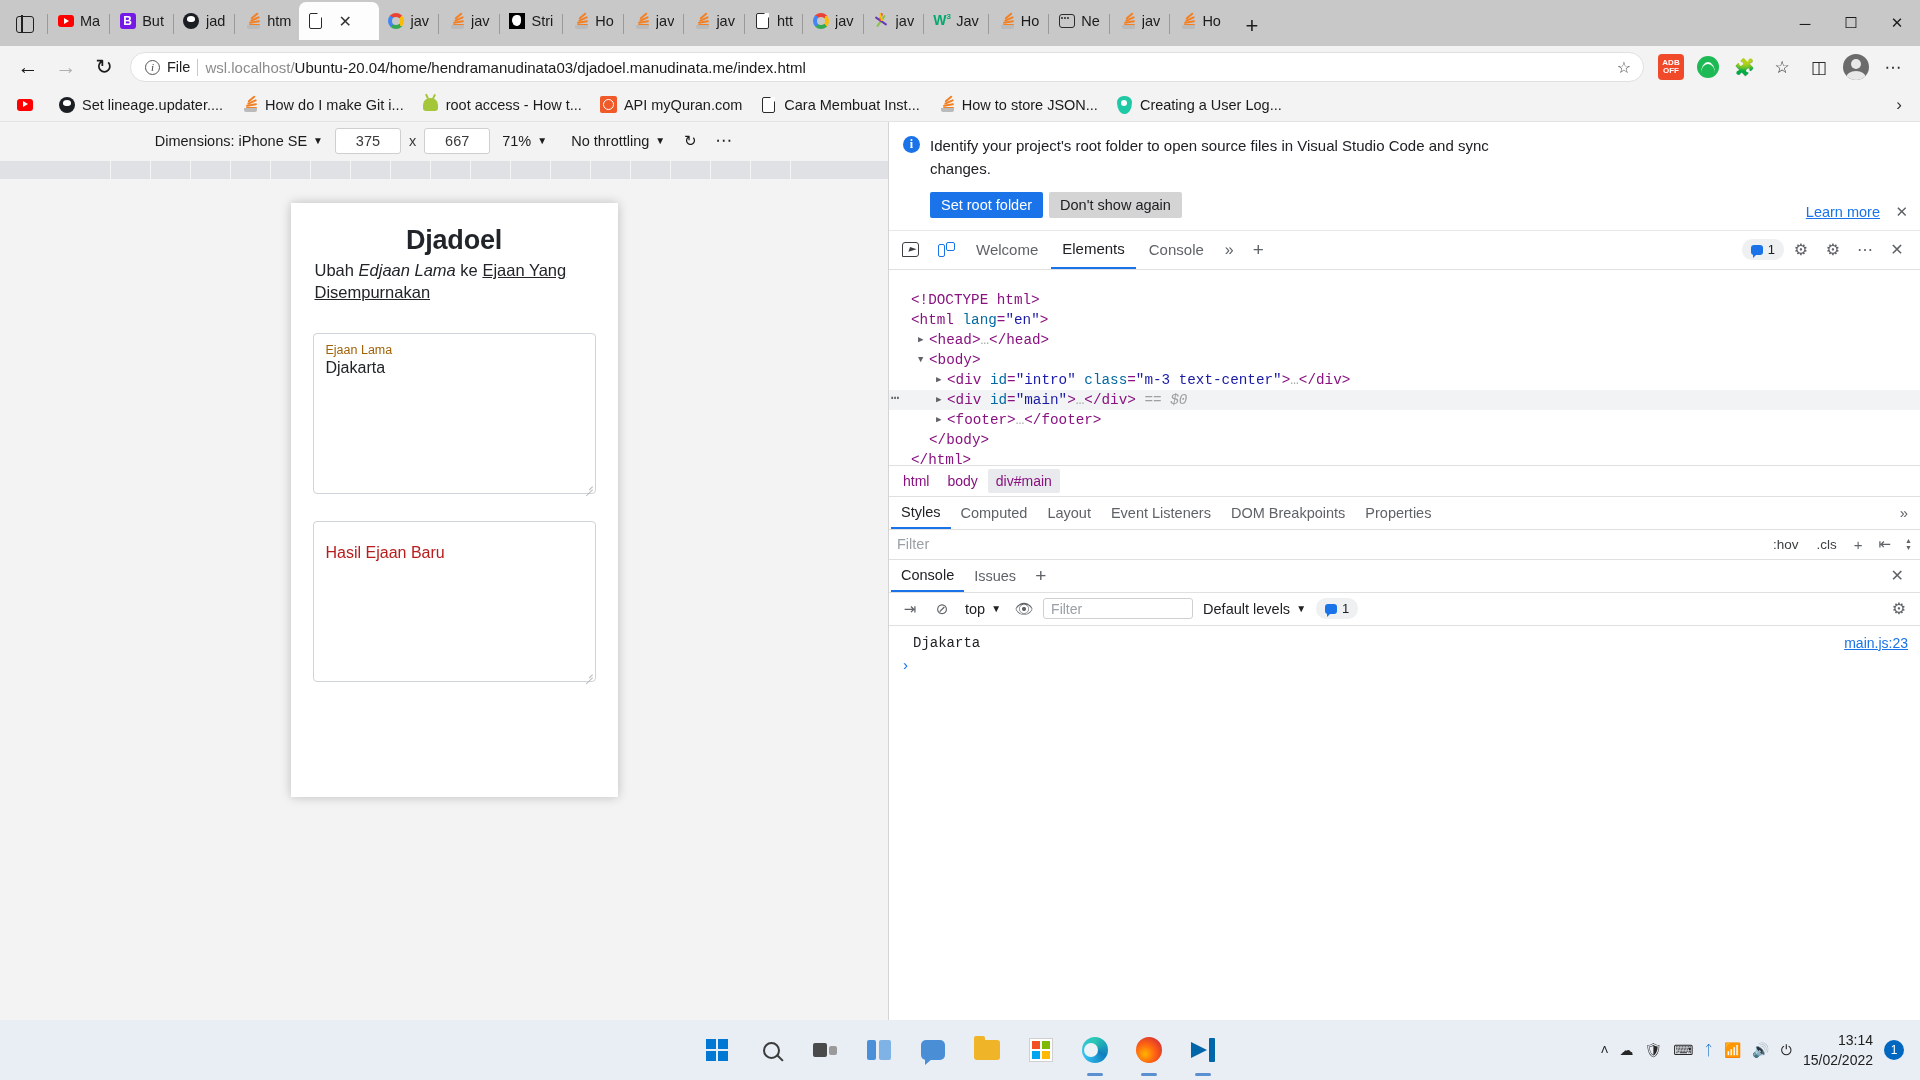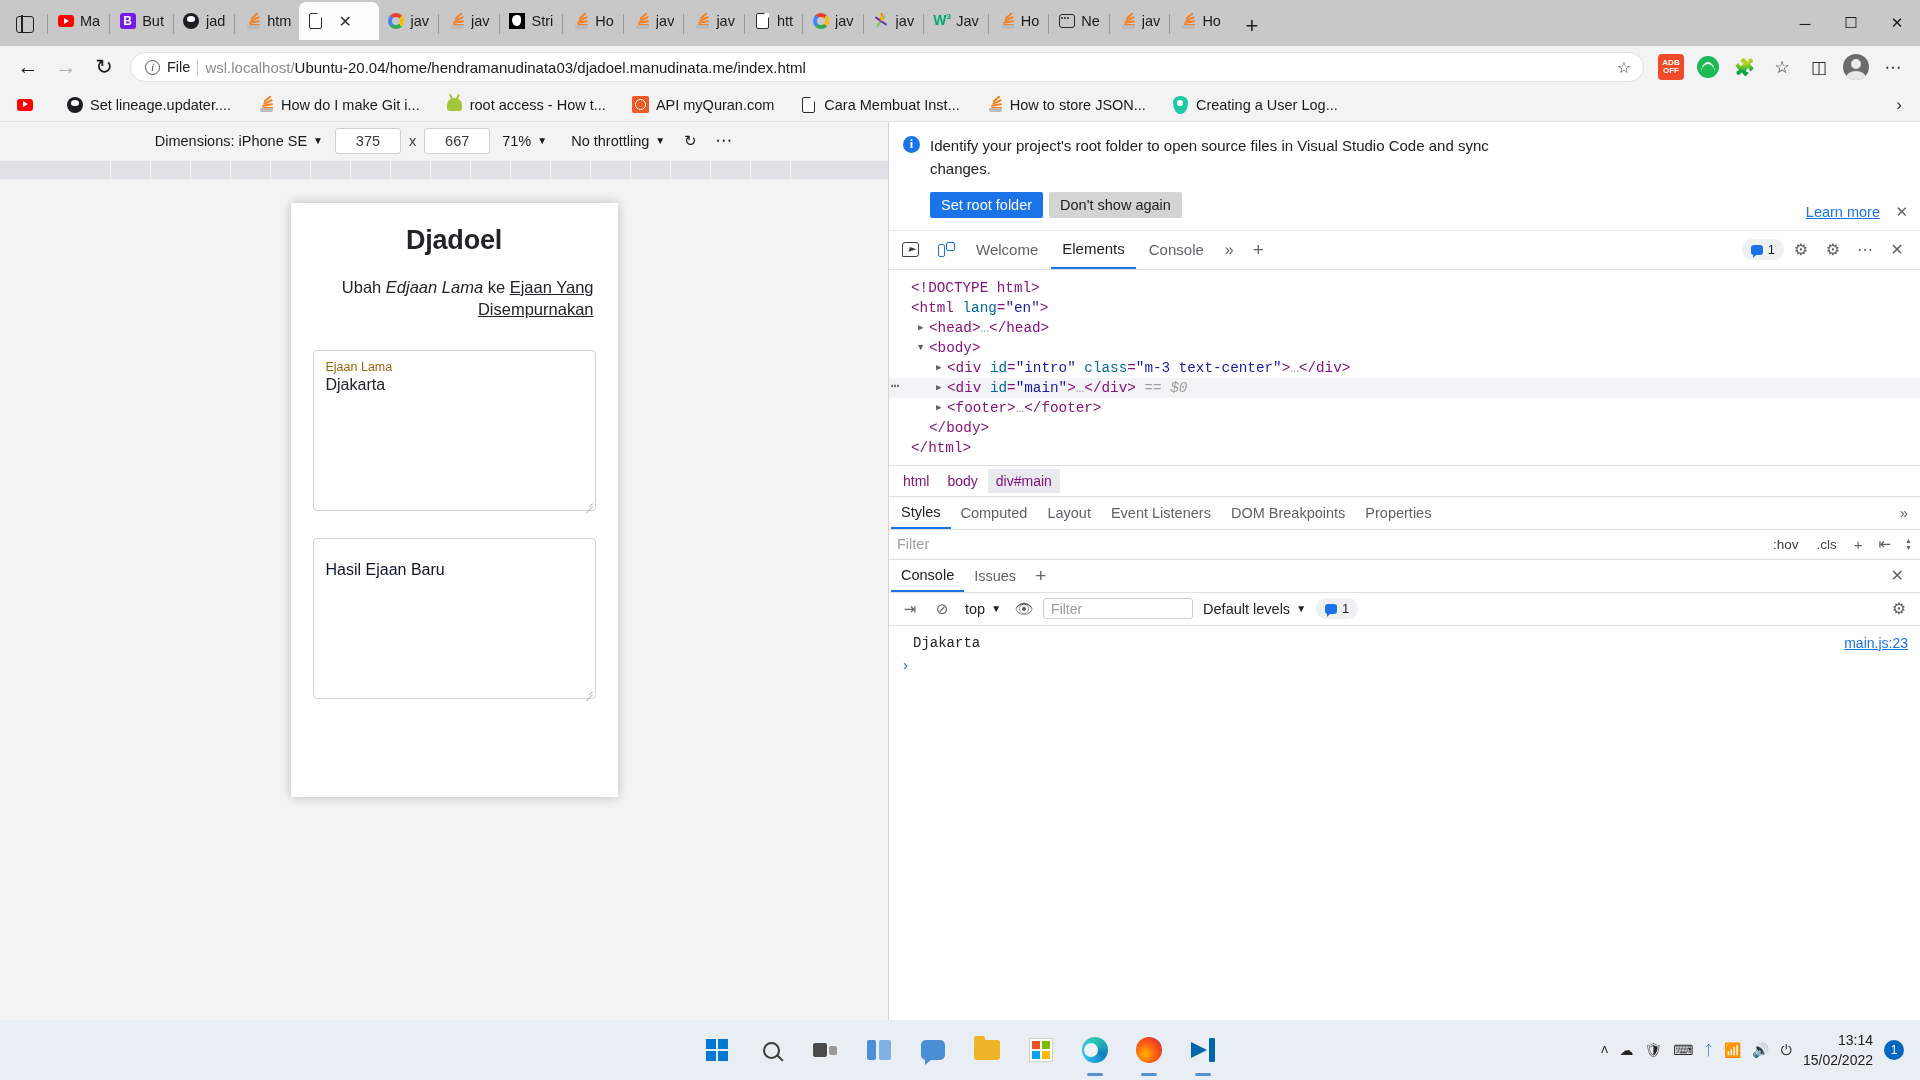--- a/index.html
+++ b/index.html
@@ -117,21 +117,21 @@
   .avatar { width: 26px; height: 26px; border-radius: 50%; background: #6b6b6b; position: relative;
     overflow: hidden; }
   .avatar:before { content:''; position:absolute; left:8px; top:5px; width:10px; height:10px;
     border-radius:50%; background:#e8e8e8; }
   .avatar:after { content:''; position:absolute; left:3px; top:17px; width:20px; height:14px;
     border-radius:50% 50% 0 0; background:#e8e8e8; }
 
   
   .bookmarks {
     height: 34px; background: #f3f3f3; display: flex; align-items: center;
-    padding: 0 8px; gap: 10px; border-bottom: 1px solid #e3e3e3;
+    padding: 0 8px; gap: 2px; border-bottom: 1px solid #e3e3e3;
   }
   .bm { display: flex; align-items: center; gap: 7px; padding: 4px 8px; border-radius: 4px;
     font-size: 14.5px; color: #1b1b1b; white-space: nowrap; }
   .bm .bmicon { width: 17px; height: 17px; display: flex; align-items: center; justify-content: center; flex:0 0 17px;}
   .bm-overflow { margin-left: auto; font-size: 17px; color: #333; padding: 0 10px; }
   .fav-android { width: 15px; height: 13px; background: #a4c639; border-radius: 7px 7px 3px 3px; position: relative;}
   .fav-android:before, .fav-android:after { content:''; position:absolute; top:-4px; width:1.6px; height:5px; background:#a4c639; }
   .fav-android:before { left:3px; transform:rotate(-25deg); }
   .fav-android:after { right:3px; transform:rotate(25deg); }
   .fav-quran { width: 17px; height: 17px; background: #f05a28; border-radius: 2px; position: relative; }
@@ -161,30 +161,30 @@
 
   
   .device-wrap { display: flex; justify-content: center; padding-top: 24px; padding-left: 20px; }
   .device {
     width: 327px; height: 594px; background: #fff;
     box-shadow: 0 0 10px rgba(0,0,0,0.22);
     padding: 0 22px; position: relative; overflow: hidden;
   }
   .dj-title { text-align: center; font-size: 27px; font-weight: bold; color: #212529;
     margin-top: 22px; letter-spacing: -0.2px; }
-  .dj-sub { text-align: right; font-size: 16.5px; color: #212529; margin-top: 20px; line-height: 1.35;
+  .dj-sub { text-align: left; font-size: 16.5px; color: #212529; margin-top: 3px; line-height: 1.35;
     padding: 0 2px; }
   .dj-sub i { font-style: italic; }
   .dj-sub a { color: #212529; text-decoration: underline; }
   .ta-box { border: 1px solid #ced4da; border-radius: 4px; position: relative; background: #fff; }
   .ta1 { height: 161px; margin-top: 29px; padding: 9px 12px; }
   .ta2 { height: 161px; margin-top: 27px; padding: 22px 12px; }
   .ta-label { font-size: 12.5px; color: #a16207; }
   .ta-value { font-size: 16px; color: #212529; margin-top: 2px; }
-  .ta-placeholder { font-size: 16px; color: #0f172a; }
+  .ta-placeholder { font-size: 16px; color: #b91c1c; }
   .resize-grip { position: absolute; right: 2px; bottom: 2px; width: 9px; height: 9px; }
   .resize-grip:before, .resize-grip:after { content:''; position:absolute; background:#b9b9b9; height:1px; }
   .resize-grip:before { width:9px; bottom:1px; right:0; transform:rotate(-45deg); transform-origin: right bottom;}
   .resize-grip:after { width:5px; bottom:1px; right:0; transform:rotate(-45deg); transform-origin: right bottom; top:4px;}
   .ubah-btn { margin-top: 27px; height: 38px; background: #1a6b3c; color: #fff; border-radius: 4px;
     display: flex; align-items: center; justify-content: center; font-size: 16px; }
 
   
   .devtools { flex: 1; background: #fff; display: flex; flex-direction: column;
     border-left: 1px solid #d4d4d4; }
@@ -727,21 +727,21 @@
           <span>1</span>
         </div>
         <div class="dt-icn">⚙</div>
         <div class="dt-icn">⚙</div>
         <div class="dt-icn">⋯</div>
         <div class="dt-icn">✕</div>
       </div>
     </div>
 
     <div class="dom-tree" id="dom-tree">
-        <div class="dom-row" style="padding-left: 22px;"><span class="tg">&lt;!DOCTYPE html&gt;</span></div>
+        <div class="dom-row" style="padding-left: 22px; margin-top: 12px;"><span class="tg">&lt;!DOCTYPE html&gt;</span></div>
         <div class="dom-row" style="padding-left: 22px;"><span class="tg">&lt;html </span><span class="at">lang</span><span class="tg">=</span><span class="va">"en"</span><span class="tg">&gt;</span></div>
         <div class="dom-row" style="padding-left: 40px;"><span class="arrow">▶</span><span class="tg">&lt;head&gt;</span><span class="gy">…</span><span class="tg">&lt;/head&gt;</span></div>
         <div class="dom-row" style="padding-left: 40px;"><span class="arrow">▼</span><span class="tg">&lt;body&gt;</span></div>
         <div class="dom-row" style="padding-left: 58px;"><span class="arrow">▶</span><span class="tg">&lt;div </span><span class="at">id</span><span class="tg">=</span><span class="va">"intro"</span><span class="at"> class</span><span class="tg">=</span><span class="va">"m-3 text-center"</span><span class="tg">&gt;</span><span class="gy">…</span><span class="tg">&lt;/div&gt;</span></div>
         <div class="dom-row sel" style="padding-left: 58px;"><span class="dots">⋯</span><span class="arrow">▶</span><span class="tg">&lt;div </span><span class="at">id</span><span class="tg">=</span><span class="va">"main"</span><span class="tg">&gt;</span><span class="gy">…</span><span class="tg">&lt;/div&gt;</span><span class="sel-dollar">  == $0</span></div>
         <div class="dom-row" style="padding-left: 58px;"><span class="arrow">▶</span><span class="tg">&lt;footer&gt;</span><span class="gy">…</span><span class="tg">&lt;/footer&gt;</span></div>
         <div class="dom-row" style="padding-left: 40px;"><span class="tg">&lt;/body&gt;</span></div>
         <div class="dom-row" style="padding-left: 22px;"><span class="tg">&lt;/html&gt;</span></div>
       </div>
 

